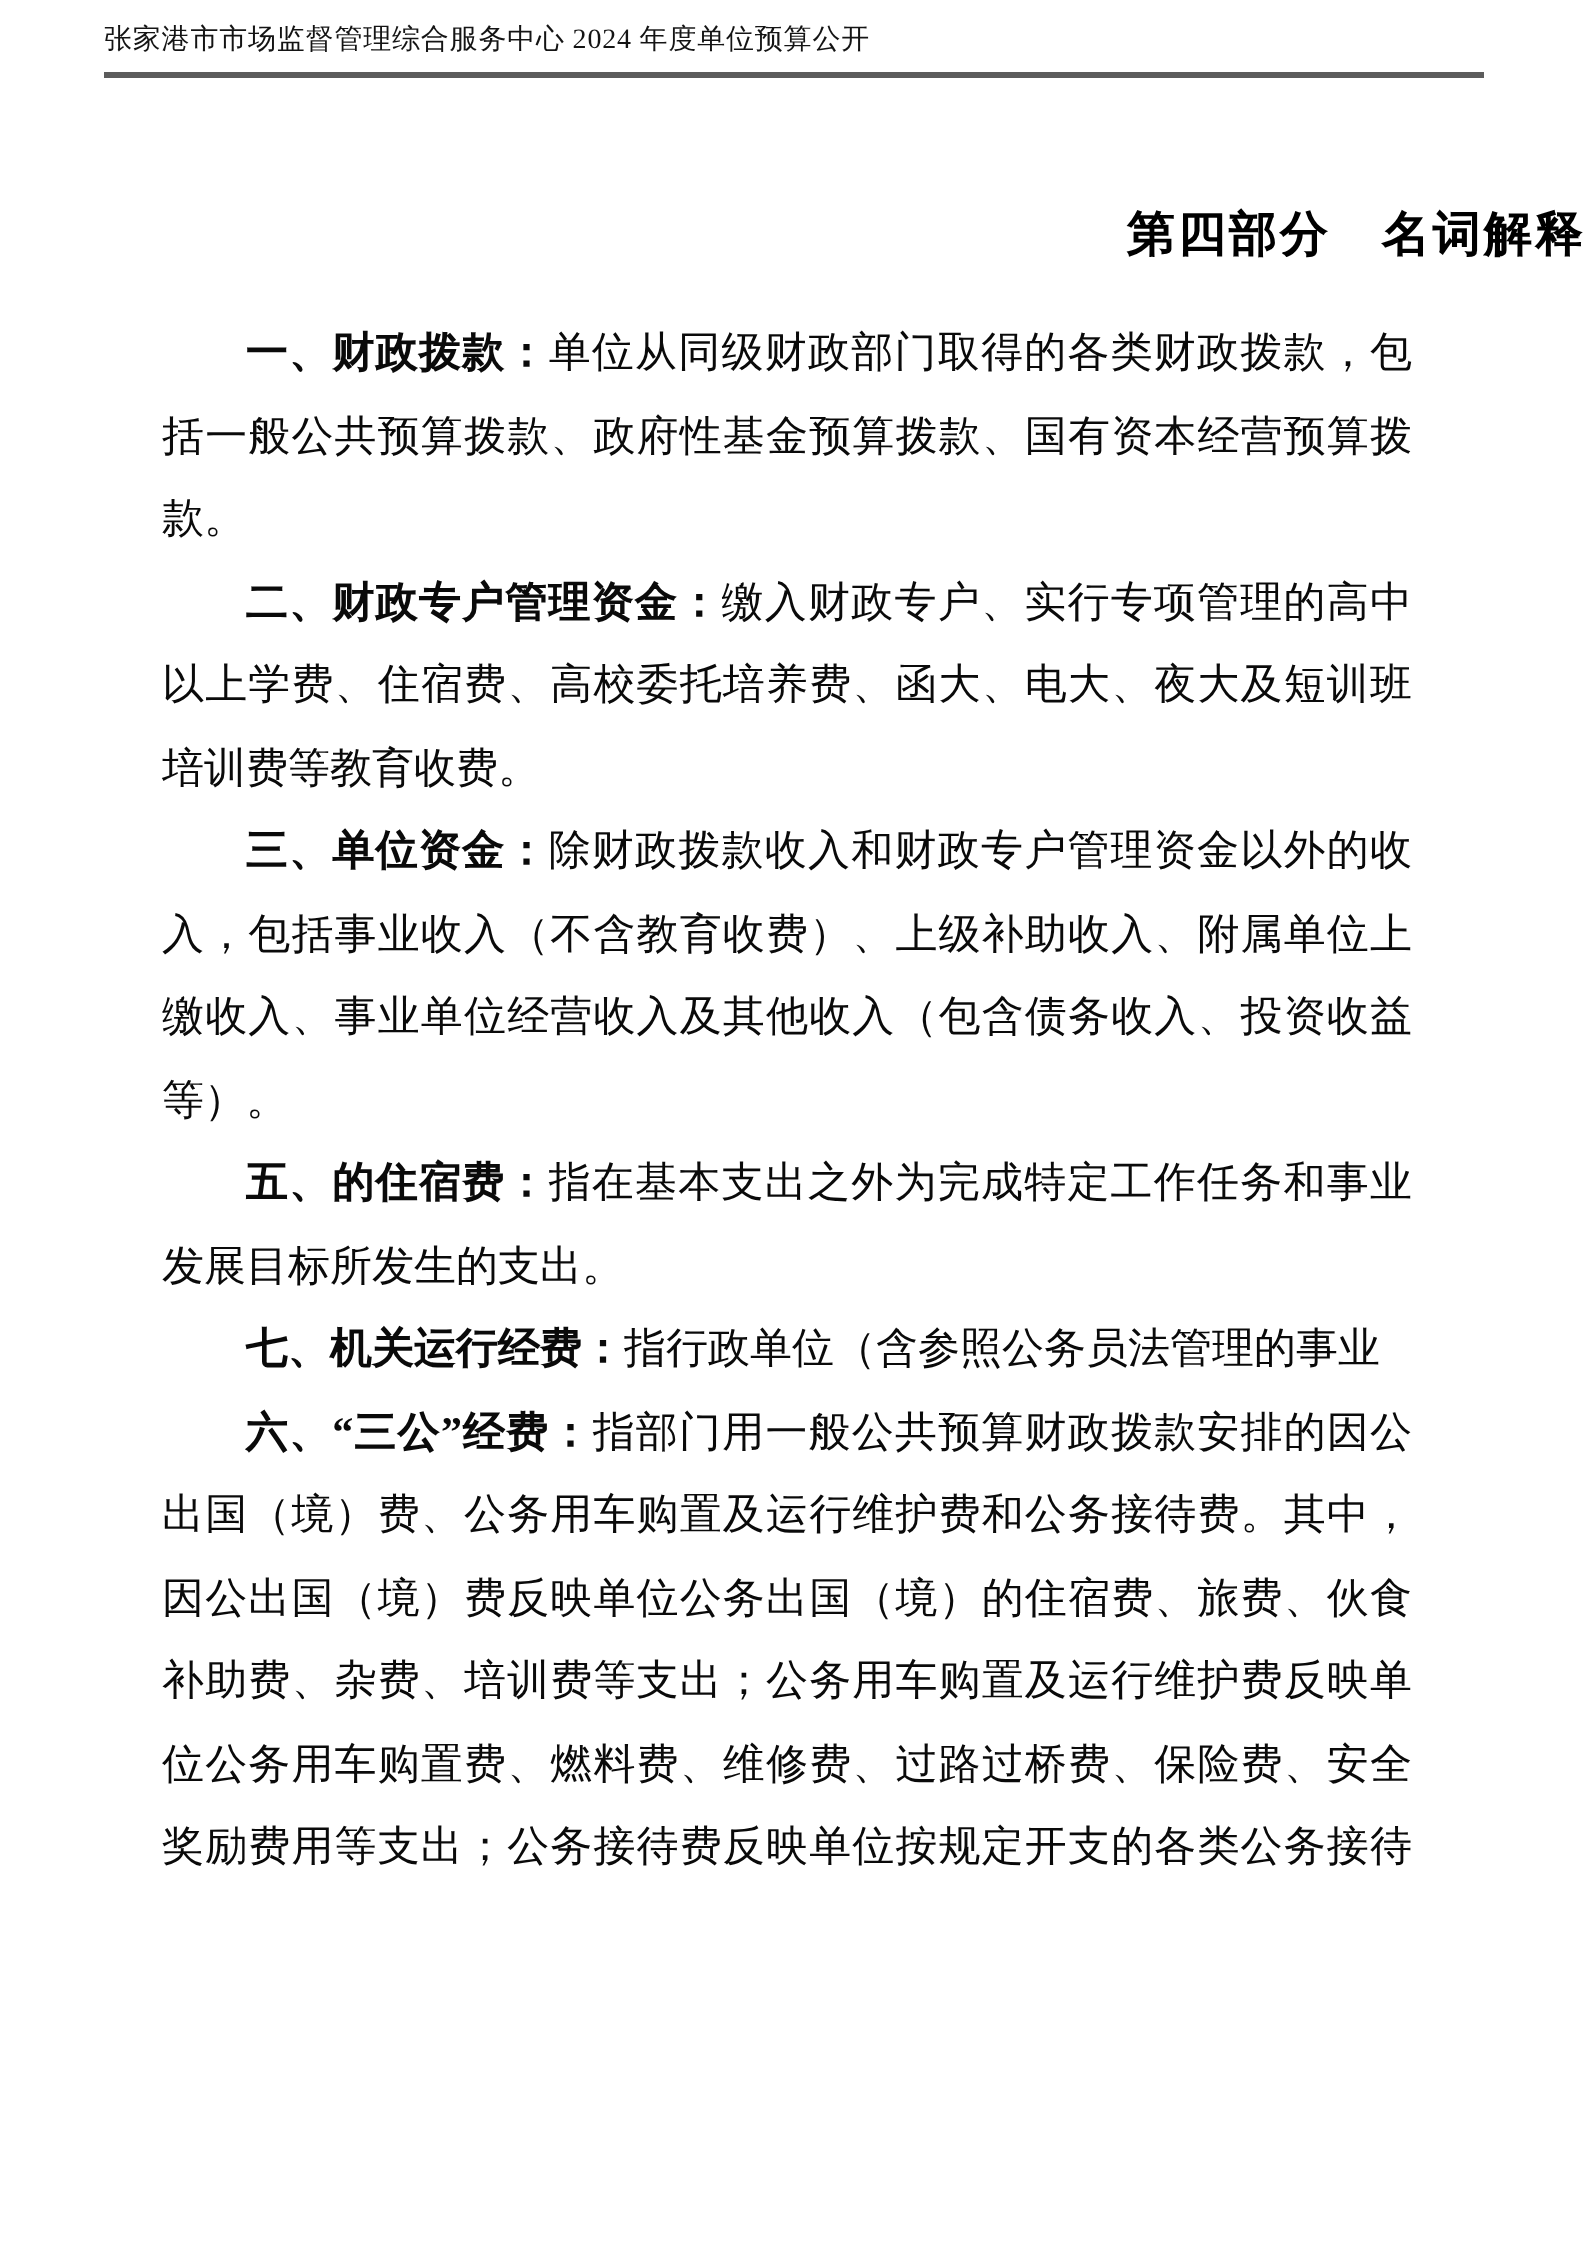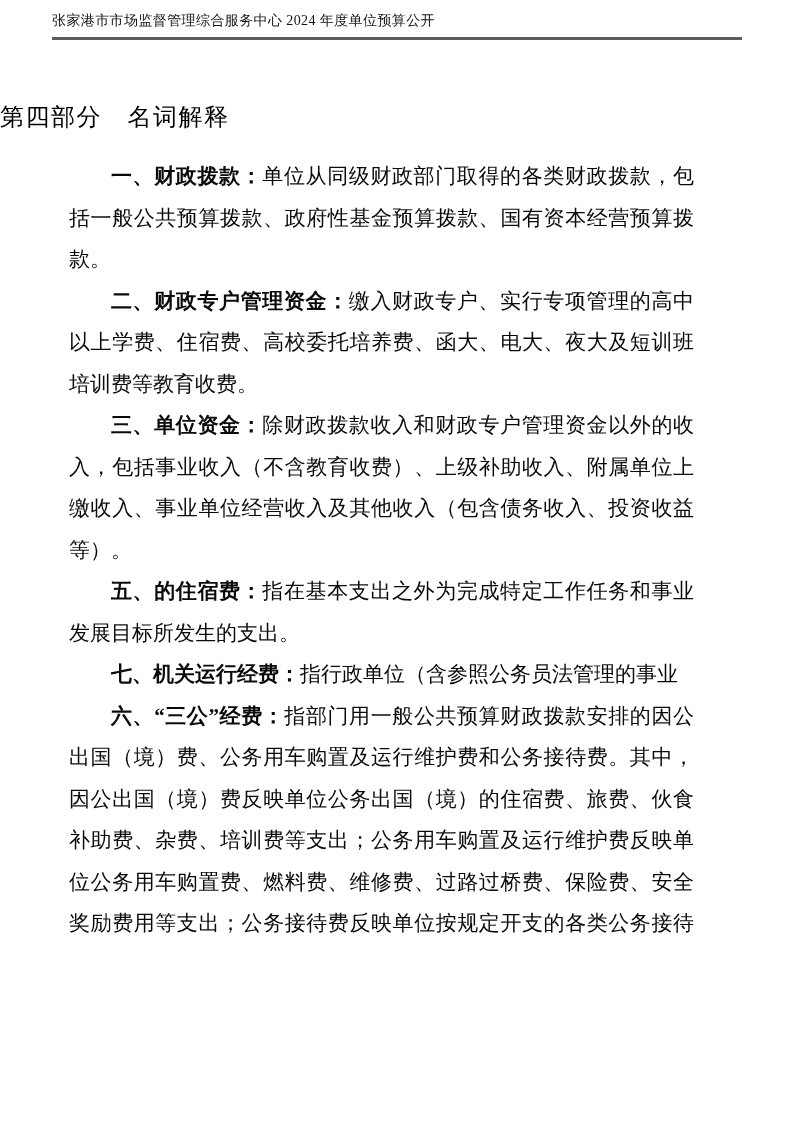--- a/index.html
+++ b/index.html
@@ -28,30 +28,30 @@
       font-size: 14px;
       letter-spacing: 0.4px;
       color: #141414;
       white-space: nowrap;
     }
     .doc-title {
       position: absolute;
       top: 101px;
       left: 0;
       width: 100%;
-      text-align: left;
+      text-align: right;
       font-size: 24px;
-      font-weight: normal;
+      font-weight: bold;
       letter-spacing: 1.5px;
       color: #000000;
     }
     .doc-body {
       position: absolute;
       top: 156px;
-      left: 69px;
+      left: 81px;
       width: 625px;
       font-size: 21px;
       line-height: 41.5px;
       text-align: justify;
       text-justify: inter-character;
       color: #0a0a0a;
     }
     .para {
       margin: 0;
       text-indent: 2em;

